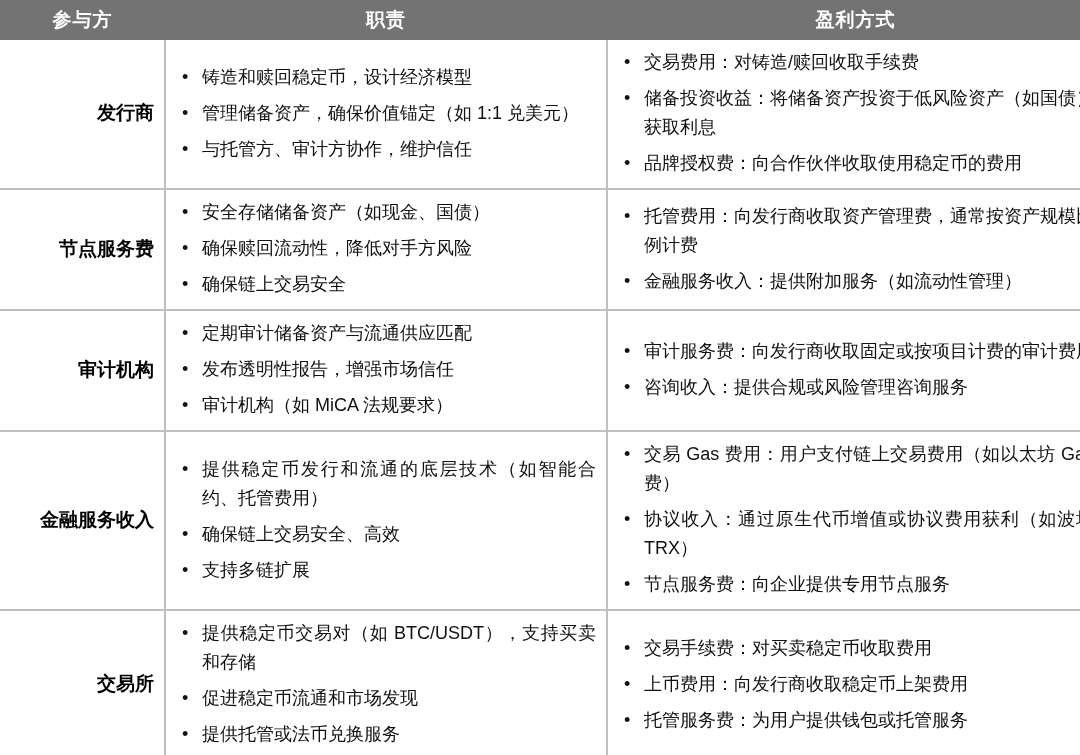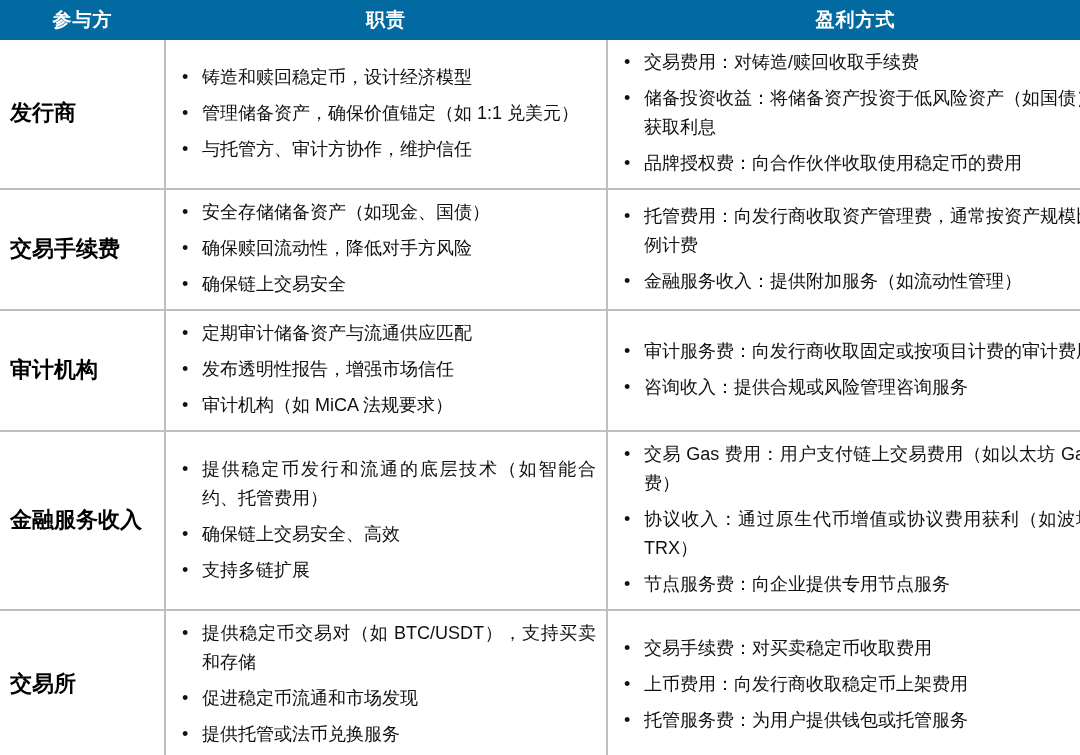--- a/index.html
+++ b/index.html
@@ -17,21 +17,21 @@
   #sheet {
     width: 1080px;
     box-sizing: border-box;
   }
   table.stake-table {
     border-collapse: collapse;
     width: 1080px;
     table-layout: fixed;
   }
   table.stake-table thead th {
-    background: #0369a1;
+    background: #737373;
     color: #ffffff;
     font-size: 19px;
     font-weight: bold;
     text-align: center;
     padding: 7px 4px;
     border: none;
     letter-spacing: 1px;
   }
   table.stake-table thead th.col-party { width: 157px; }
   table.stake-table thead th.col-duty  { width: 434px; }
@@ -41,22 +41,22 @@
     border-bottom: 2px solid #BFBFBF;
     vertical-align: middle;
     padding: 8px 10px 10px 10px;
     box-sizing: border-box;
   }
   table.stake-table tbody tr:last-child td {
     border-bottom: 2px solid #BFBFBF;
   }
   td.party-cell {
     width: 157px;
-    text-align: left;
-    font-size: 22px;
+    text-align: right;
+    font-size: 19px;
     font-weight: bold;
     border-right: 2px solid #BFBFBF;
     color: #000000;
     padding: 8px 4px;
   }
   td.duty-cell {
     width: 434px;
     border-right: 2px solid #BFBFBF;
     margin-top: 44px;
   }
@@ -116,21 +116,21 @@
         <td class="profit-cell">
           <ul class="bullets">
             <li>交易费用：对铸造/赎回收取手续费</li>
             <li>储备投资收益：将储备资产投资于低风险资产（如国债）获取利息</li>
             <li>品牌授权费：向合作伙伴收取使用稳定币的费用</li>
           </ul>
         </td>
       </tr>
 
       <tr>
-        <td class="party-cell">交易手续费</td>
+        <td class="party-cell">节点服务费</td>
         <td class="duty-cell">
           <ul class="bullets">
             <li>安全存储储备资产（如现金、国债）</li>
             <li>确保赎回流动性，降低对手方风险</li>
             <li>确保链上交易安全</li>
           </ul>
         </td>
         <td class="profit-cell">
           <ul class="bullets">
             <li>托管费用：向发行商收取资产管理费，通常按资产规模比例计费</li>

